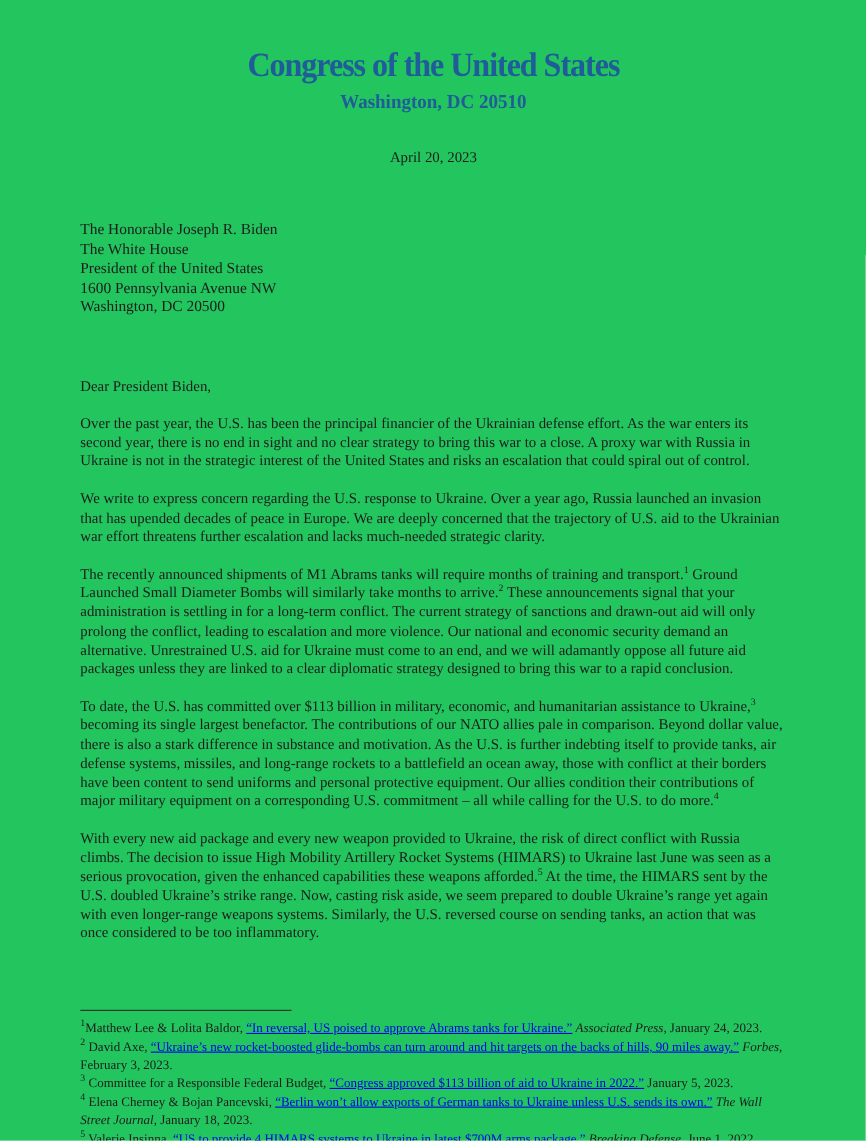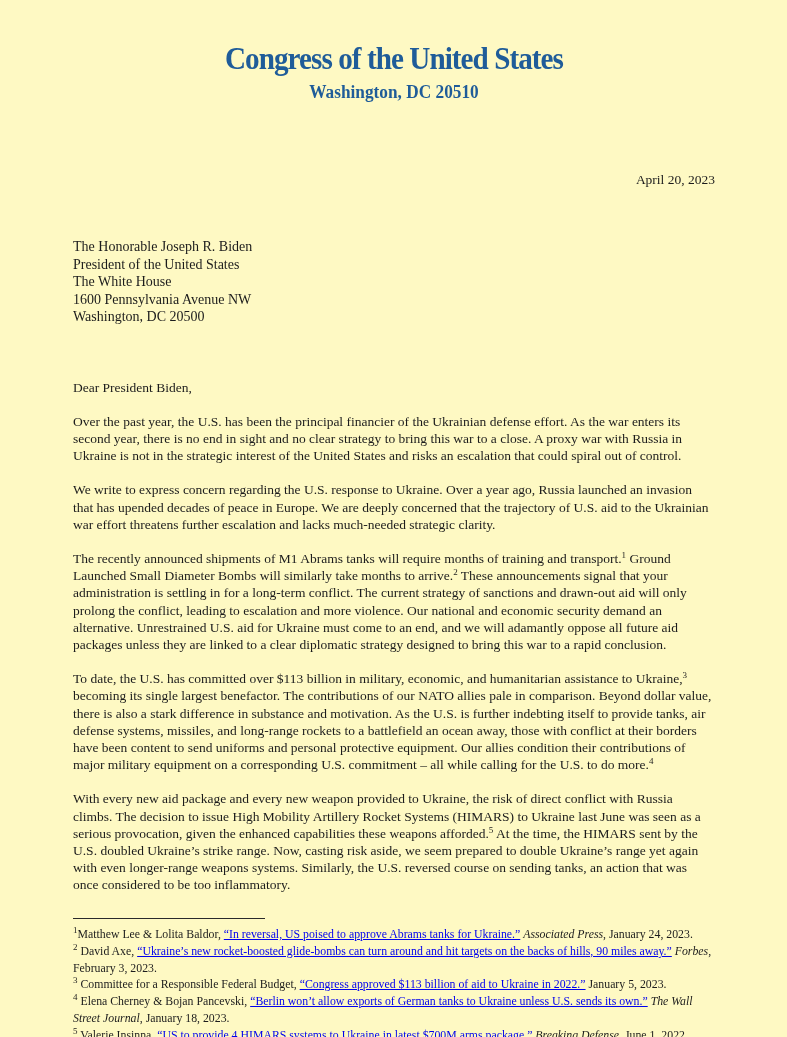--- a/index.html
+++ b/index.html
@@ -1,21 +1,21 @@
 <!DOCTYPE html>
 <html><head>
 <meta charset="utf-8">
 <style>
   html, body { margin: 0; padding: 0; background: #e8e8e8; }
   .page {
     position: relative;
     width: 787px;
     height: 1037px;
     margin: 0 auto;
-    background: #fef9c3;
+    background: #22c55e;
     font-family: "Liberation Serif", "DejaVu Serif", serif;
     color: #1c1c1c;
     overflow: hidden;
     box-sizing: border-box;
   }
   .content { padding: 40px 72px 0 73px; }
 
   .letterhead { text-align: center; }
   .lh-title {
     font-size: 31px;
@@ -28,24 +28,24 @@
   .lh-sub {
     font-size: 18px;
     font-weight: 700;
     color: #1f5c99;
     line-height: 20px;
     margin-top: 4px;
     transform: scaleX(0.96);
   }
 
   .date {
-    text-align: right;
+    text-align: center;
     font-size: 13.5px;
     line-height: 17px;
-    margin-top: 69px;
+    margin-top: 32px;
   }
 
   .recipient { margin-top: 50px; font-size: 14px; line-height: 17.5px; }
   .recipient div { white-space: nowrap; }
 
   .salutation { margin-top: 53px; font-size: 13.5px; line-height: 17.2px; font-family: Liberation Serif, serif; }
 
   .body-text { font-size: 13.5px; }
   .body-text p { margin: 17px 0 0 0; line-height: 17.2px; text-align: left; }
 
@@ -83,22 +83,22 @@
 
     <div class="letterhead">
       <div class="lh-title">Congress of the United States</div>
       <div class="lh-sub">Washington, DC 20510</div>
     </div>
 
     <div class="date">April 20, 2023</div>
 
     <div class="recipient">
       <div>The Honorable Joseph R. Biden</div>
+      <div>The White House</div>
       <div>President of the United States</div>
-      <div>The White House</div>
       <div>1600 Pennsylvania Avenue NW</div>
       <div>Washington, DC 20500</div>
     </div>
 
     <div class="salutation">Dear President Biden,</div>
 
     <div class="body-text">
       <p><span>Over the past year, the U.S. has been the principal financier of the Ukrainian defense effort. As the war enters its second year, there is no end in sight and no clear strategy to bring this war to a close. A proxy war with Russia in Ukraine is not in the strategic interest of the United States and risks an escalation that could spiral out of control.</span></p>
       <p><span>We write to express concern regarding the U.S. response to Ukraine. Over a year ago, Russia launched an invasion that has upended decades of peace in Europe. We are deeply concerned that the trajectory of U.S. aid to the Ukrainian war effort threatens further escalation and lacks much-needed strategic clarity.</span></p>
       <p><span>The recently announced shipments of M1 Abrams tanks will require months of training and transport.</span><sup>1</sup><span> Ground Launched Small Diameter Bombs will similarly take months to arrive.</span><sup>2</sup><span> These announcements signal that your administration is settling in for a long-term conflict. The current strategy of sanctions and drawn-out aid will only prolong the conflict, leading to escalation and more violence. Our national and economic security demand an alternative. Unrestrained U.S. aid for Ukraine must come to an end, and we will adamantly oppose all future aid packages unless they are linked to a clear diplomatic strategy designed to bring this war to a rapid conclusion.</span></p>

